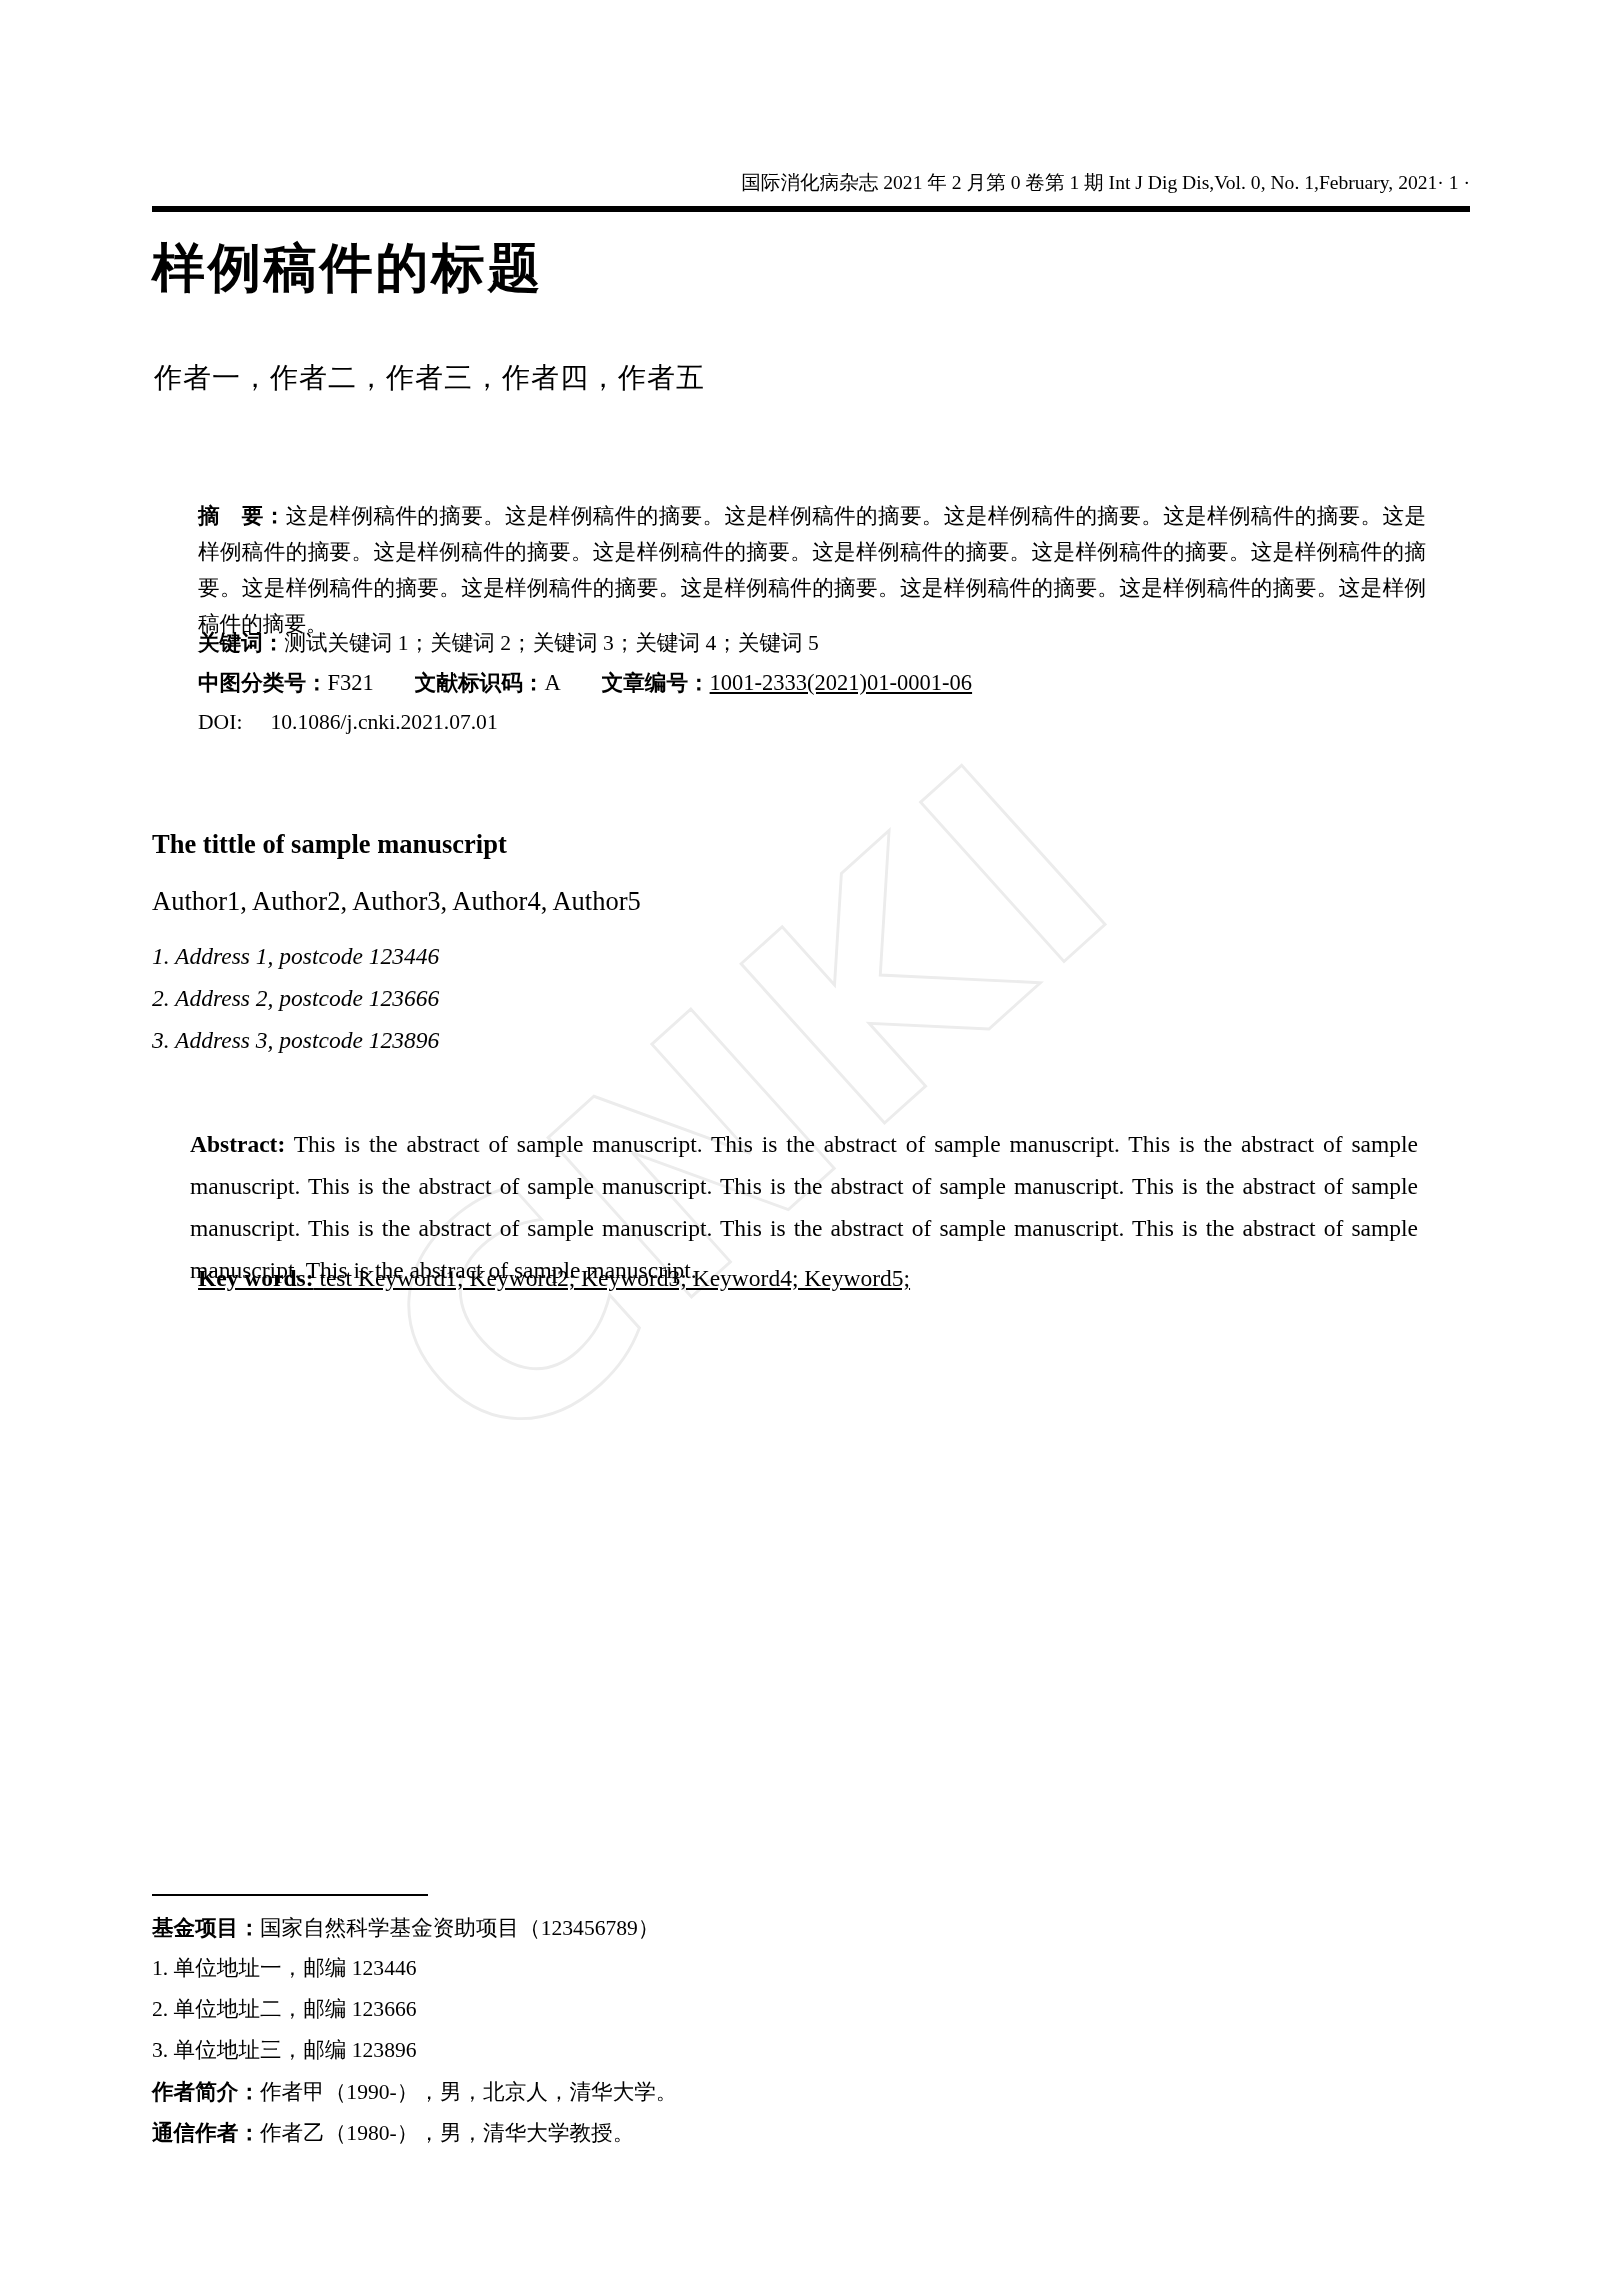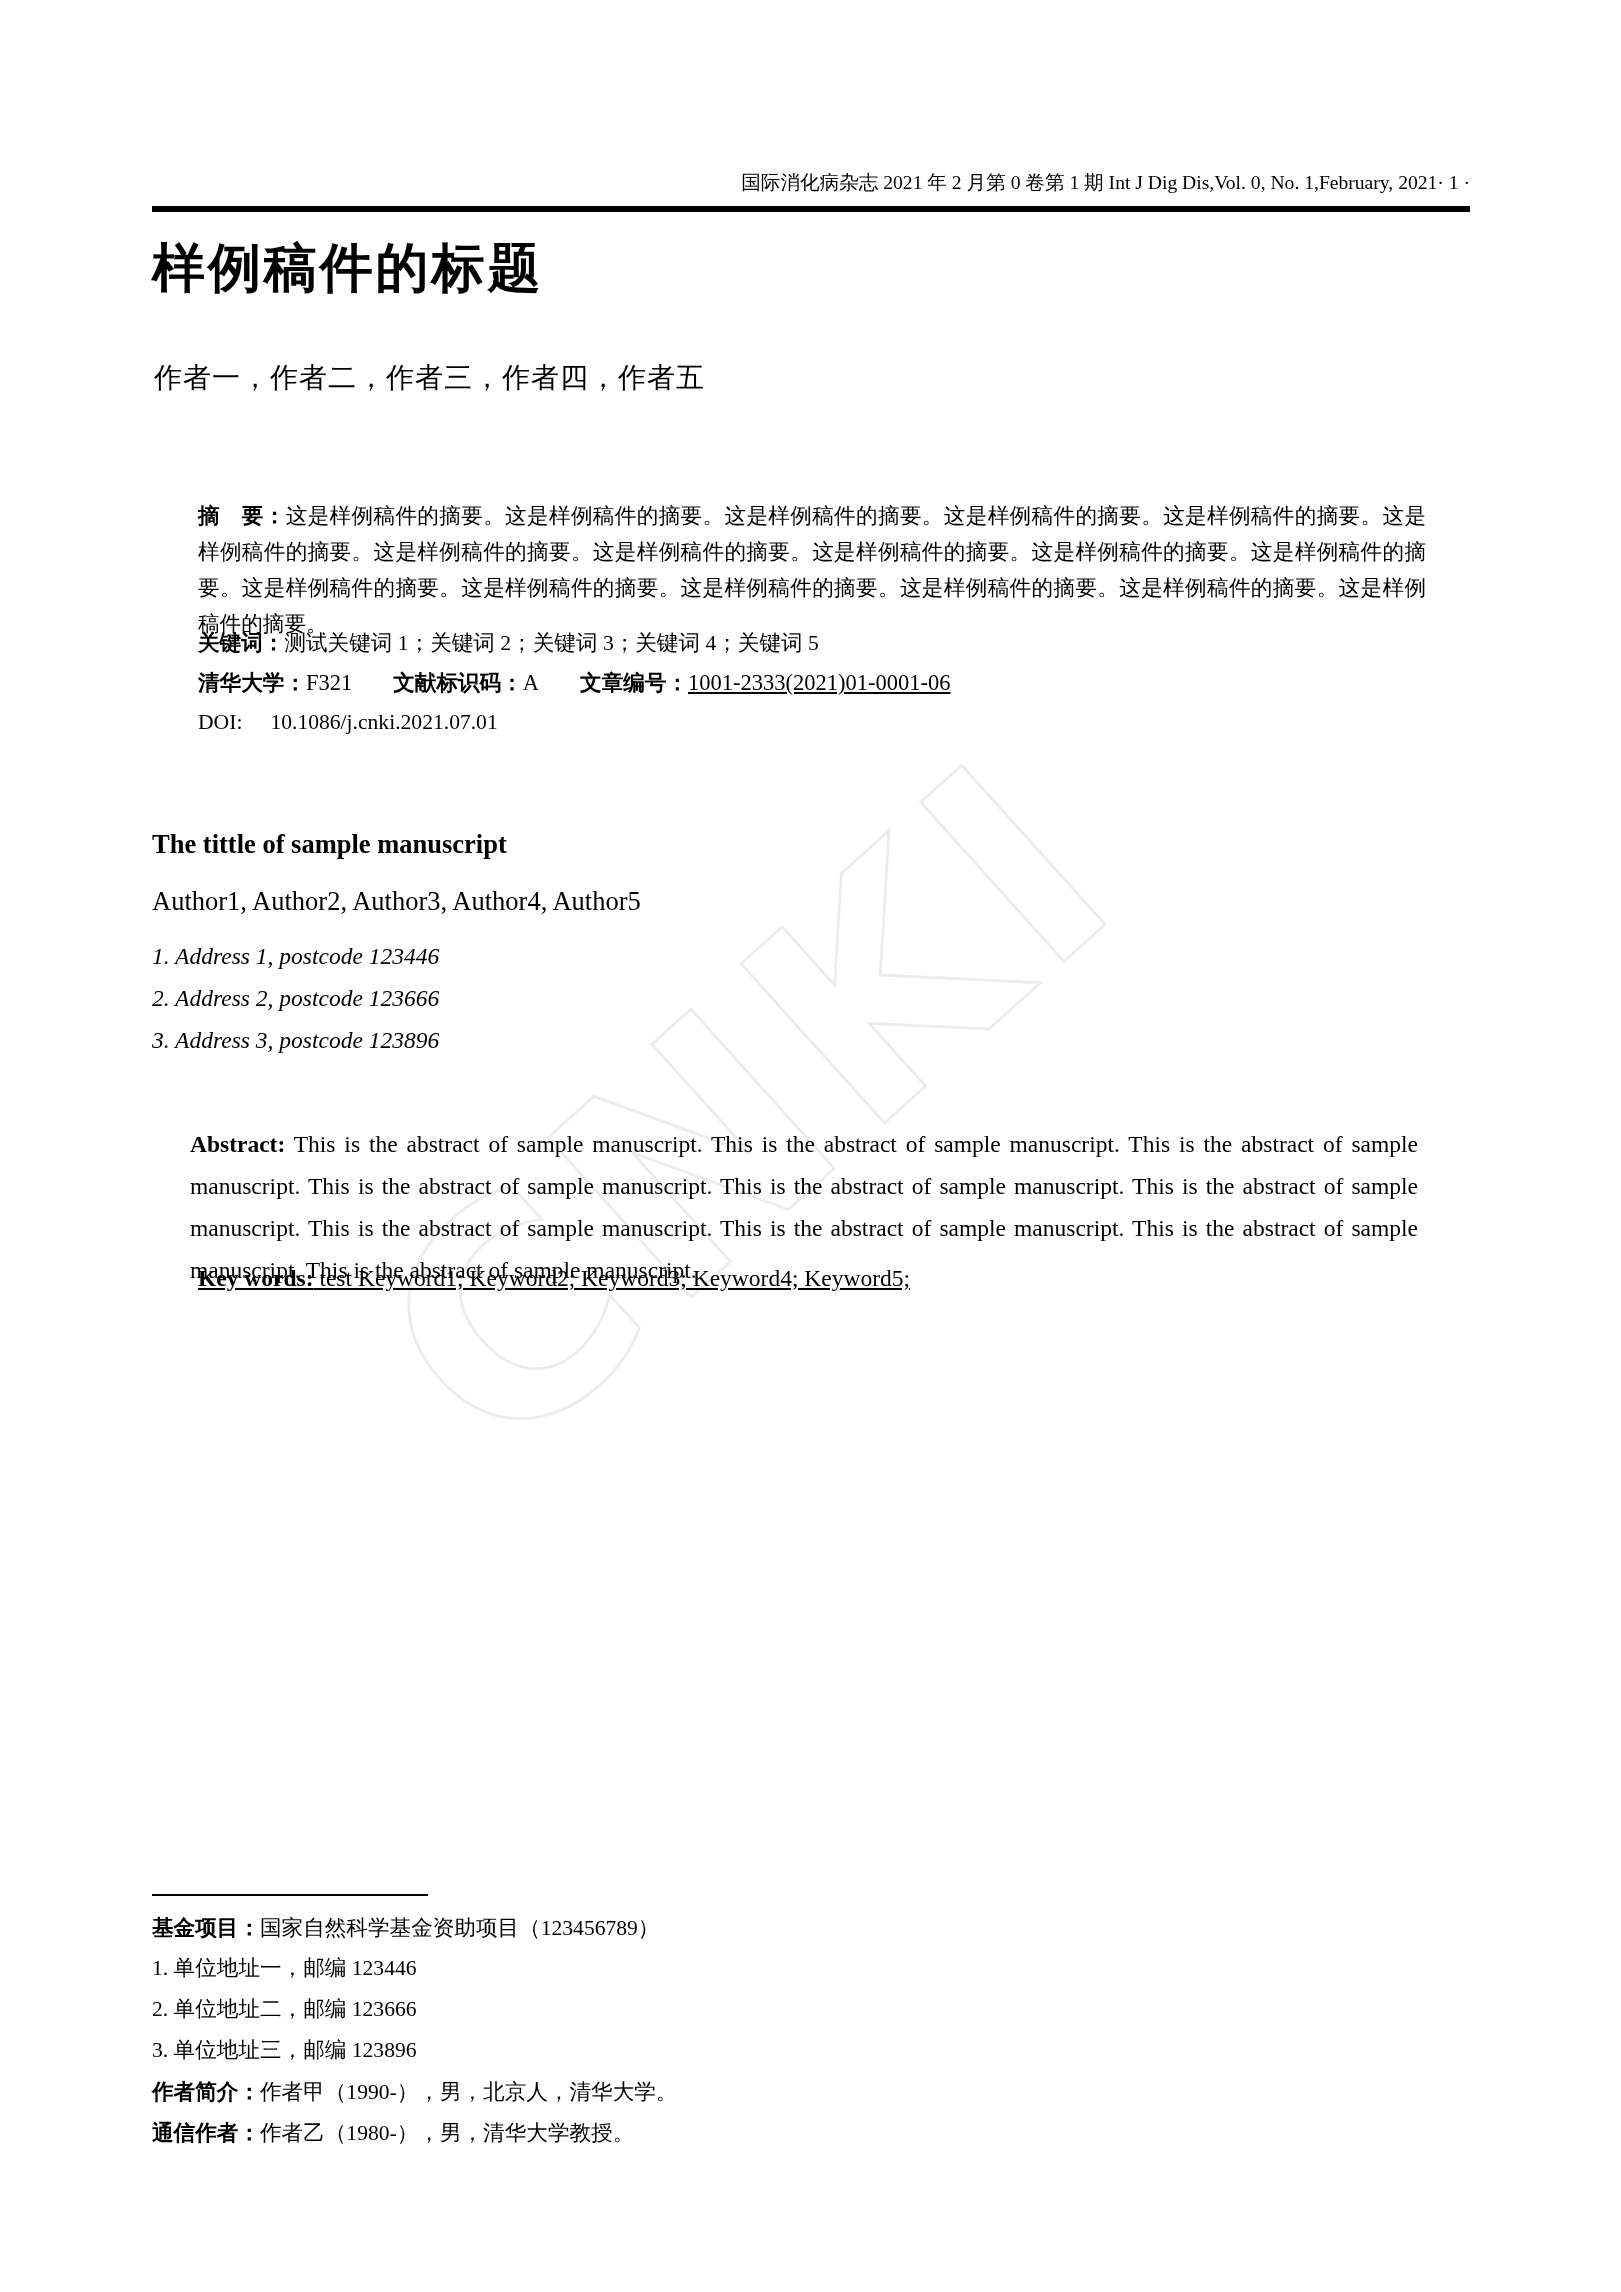--- a/index.html
+++ b/index.html
@@ -104,21 +104,21 @@
 
     <div class="title-cn">样例稿件的标题</div>
 
     <div class="authors-cn">作者一，作者二，作者三，作者四，作者五</div>
 
     <p class="abs-cn"><span class="lab">摘　要：</span><span>这是样例稿件的摘要。这是样例稿件的摘要。这是样例稿件的摘要。这是样例稿件的摘要。这是样例稿件的摘要。这是样例稿件的摘要。这是样例稿件的摘要。这是样例稿件的摘要。这是样例稿件的摘要。这是样例稿件的摘要。这是样例稿件的摘要。这是样例稿件的摘要。这是样例稿件的摘要。这是样例稿件的摘要。这是样例稿件的摘要。这是样例稿件的摘要。这是样例稿件的摘要。</span></p>
 
     <div class="kw-cn"><span class="lab">关键词：</span><span>测试关键词 1；关键词 2；关键词 3；关键词 4；关键词 5</span></div>
 
     <div class="clc-line">
-      <span class="lab">清华大学：</span><span class="val">F321</span><span class="lab">文献标识码：</span><span class="val">A</span><span class="lab">文章编号：</span><span class="val">1001-2333(2021)01-0001-06</span>
+      <span class="lab">中图分类号：</span><span class="val">F321</span><span class="lab">文献标识码：</span><span class="val">A</span><span class="lab">文章编号：</span><span class="val">1001-2333(2021)01-0001-06</span>
     </div>
 
     <div class="doi-line">
       <span>DOI:</span><span class="doi-val">10.1086/j.cnki.2021.07.01</span>
     </div>
 
     <div class="title-en">The tittle of sample manuscript</div>
 
     <div class="authors-en">Author1, Author2, Author3, Author4, Author5</div>
 

